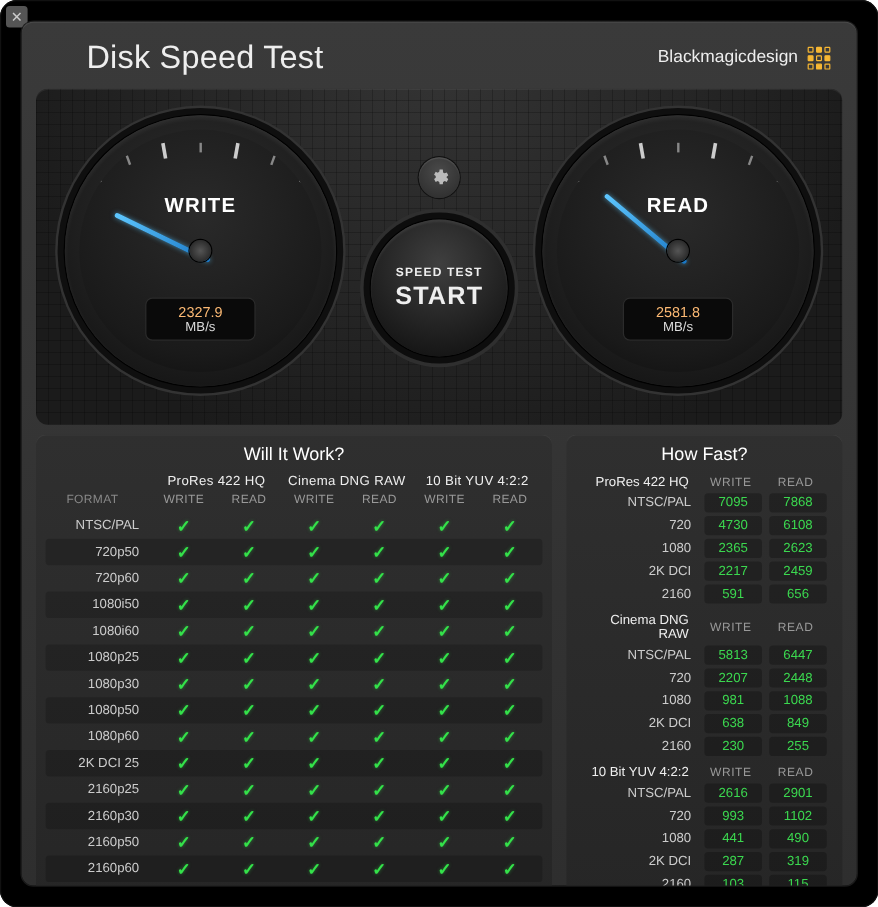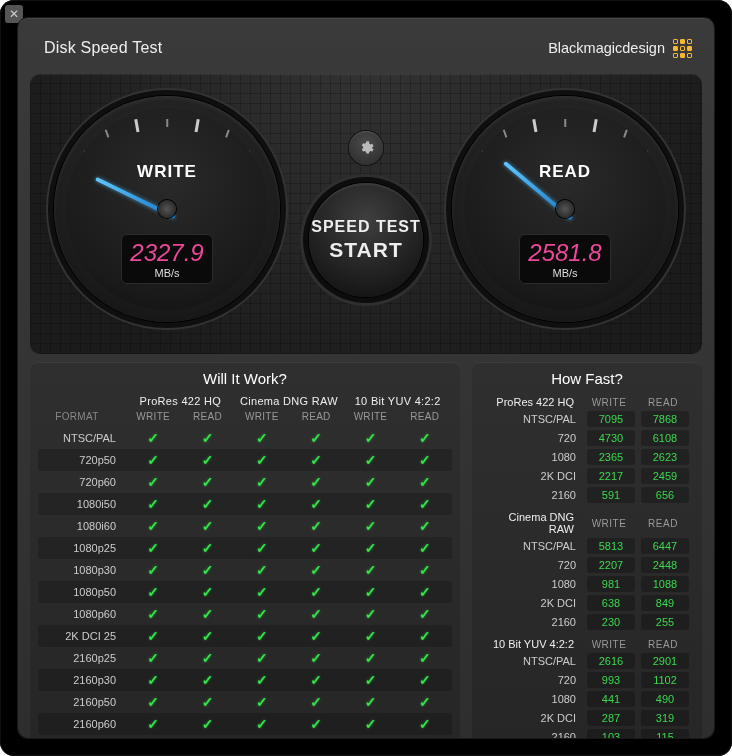--- a/index.html
+++ b/index.html
@@ -37,24 +37,25 @@
     cursor: pointer;
   }
   .header {
     display: flex;
     justify-content: space-between;
     align-items: center;
     padding: 10px 22px 6px 26px;
     height: 56px;
   }
   .title {
-    font-size: 16px;
+    font-size: 27px;
     font-weight: 300;
     color: #eee;
     letter-spacing: 0.2px;
+    margin-left: 28px;
   }
   .logo {
     display: flex;
     align-items: center;
     gap: 6px;
     color: #eee;
     font-size: 14.5px;
     font-weight: 300;
   }
   .logo-glyph {
@@ -115,21 +116,21 @@
     position: absolute;
     bottom: 26px;
     left: 50%; transform: translateX(-50%);
     width: 92px;
     background: #0a0a0a;
     border-radius: 6px;
     border: 1px solid #2b2b2b;
     padding: 4px 0 4px;
     text-align: center;
   }
-  .gauge-value { color: #ec4899; font-size: 24px; font-weight: 500; font-style: italic; }
+  .gauge-value { color: #fdba74; font-size: 12px; font-weight: 500; }
   .gauge-unit  { color: #ddd; font-size: 11px; font-weight: 500; }
 
   .tick {
     position: absolute;
     left: 50%; top: 50%;
     width: 3px; height: 13px;
     background: #ccc;
     transform-origin: 50% 94px;
   }
   .tick.minor { width: 1.5px; height: 8px; background: #888; }
@@ -170,21 +171,21 @@
   .start-btn {
     width: 114px; height: 114px;
     border-radius: 50%;
     background: radial-gradient(circle at 50% 32%, #3f3f3f, #161616 80%);
     box-shadow: 0 0 0 1px #000, 0 0 0 6px #0d0d0d, 0 0 0 9px #2f2f2f, inset 0 2px 2px rgba(255,255,255,0.08);
     display: flex; flex-direction: column;
     align-items: center; justify-content: center;
     cursor: pointer;
     color: #eee;
   }
-  .start-top { font-size: 16px; letter-spacing: 1px; font-weight: 600; margin-bottom: 2px; }
+  .start-top { font-size: 10px; letter-spacing: 1px; font-weight: 600; margin-bottom: 2px; }
   .start-main { font-size: 21px; letter-spacing: 1px; font-weight: 700; text-align: center; }
 
   .tables {
     display: flex;
     gap: 12px;
     margin: 8px 12px 12px;
   }
   .tbl {
     background: linear-gradient(#2f2f2f, #262626);
     border-radius: 8px;

